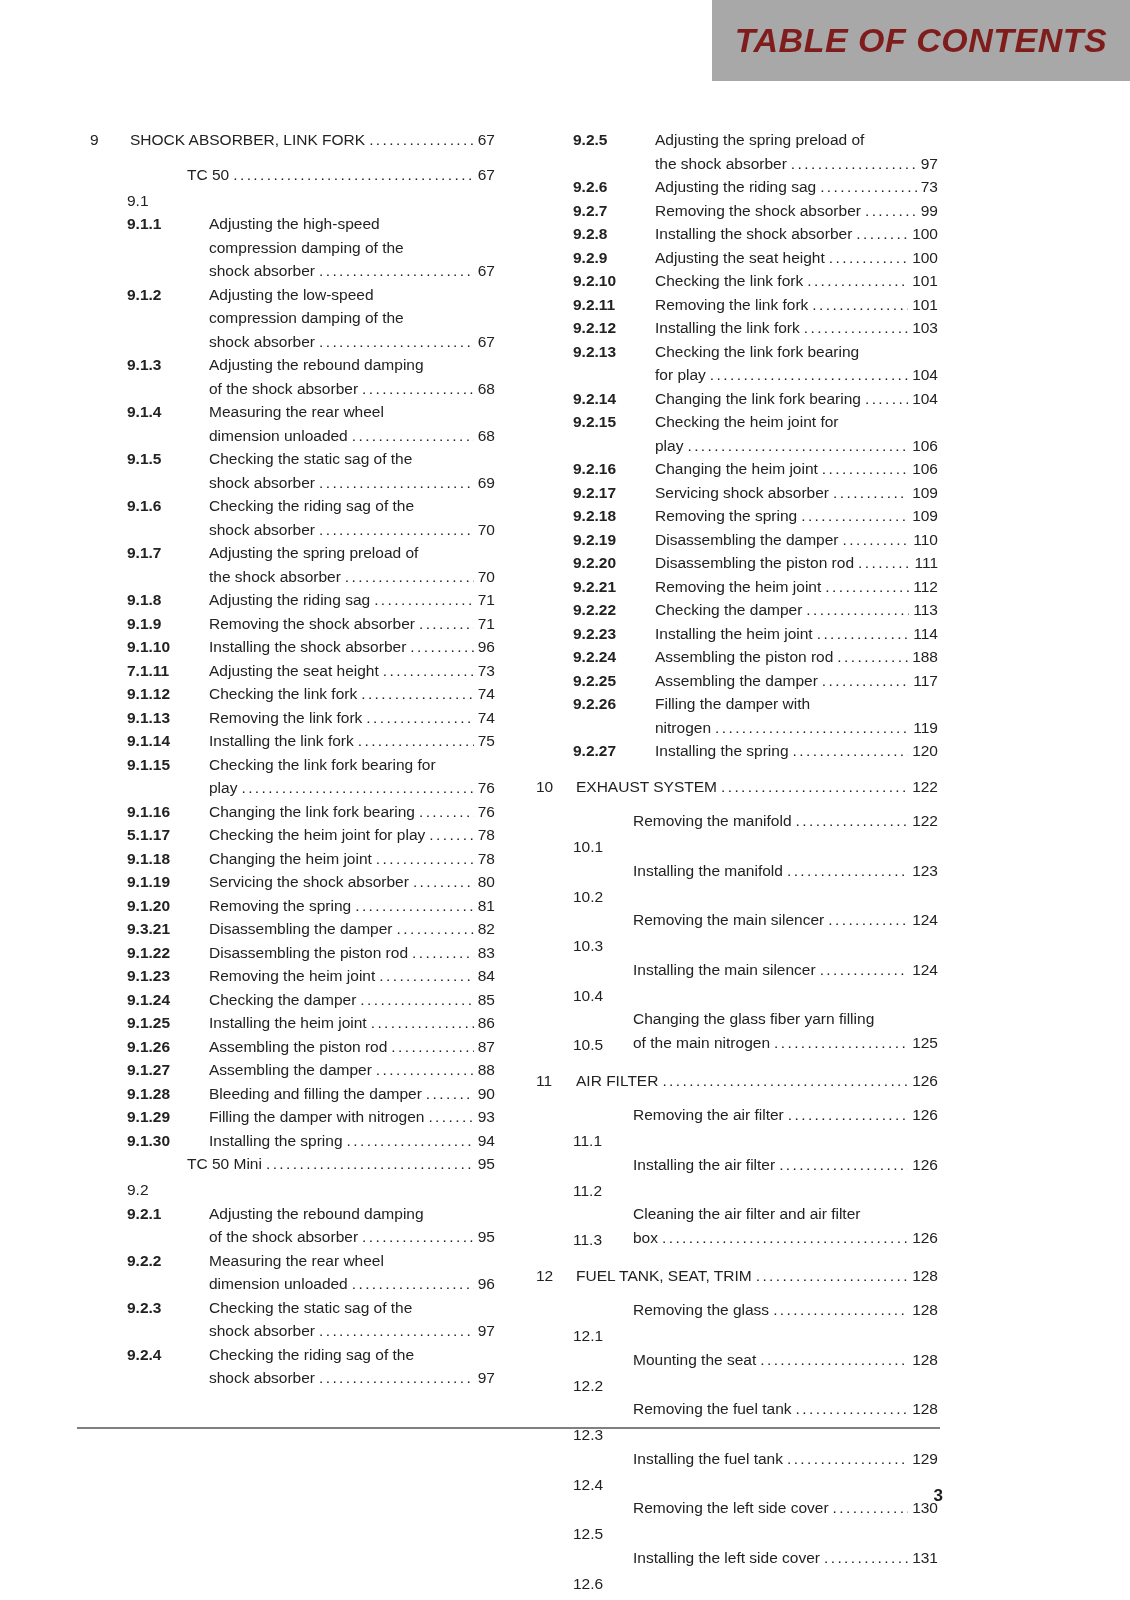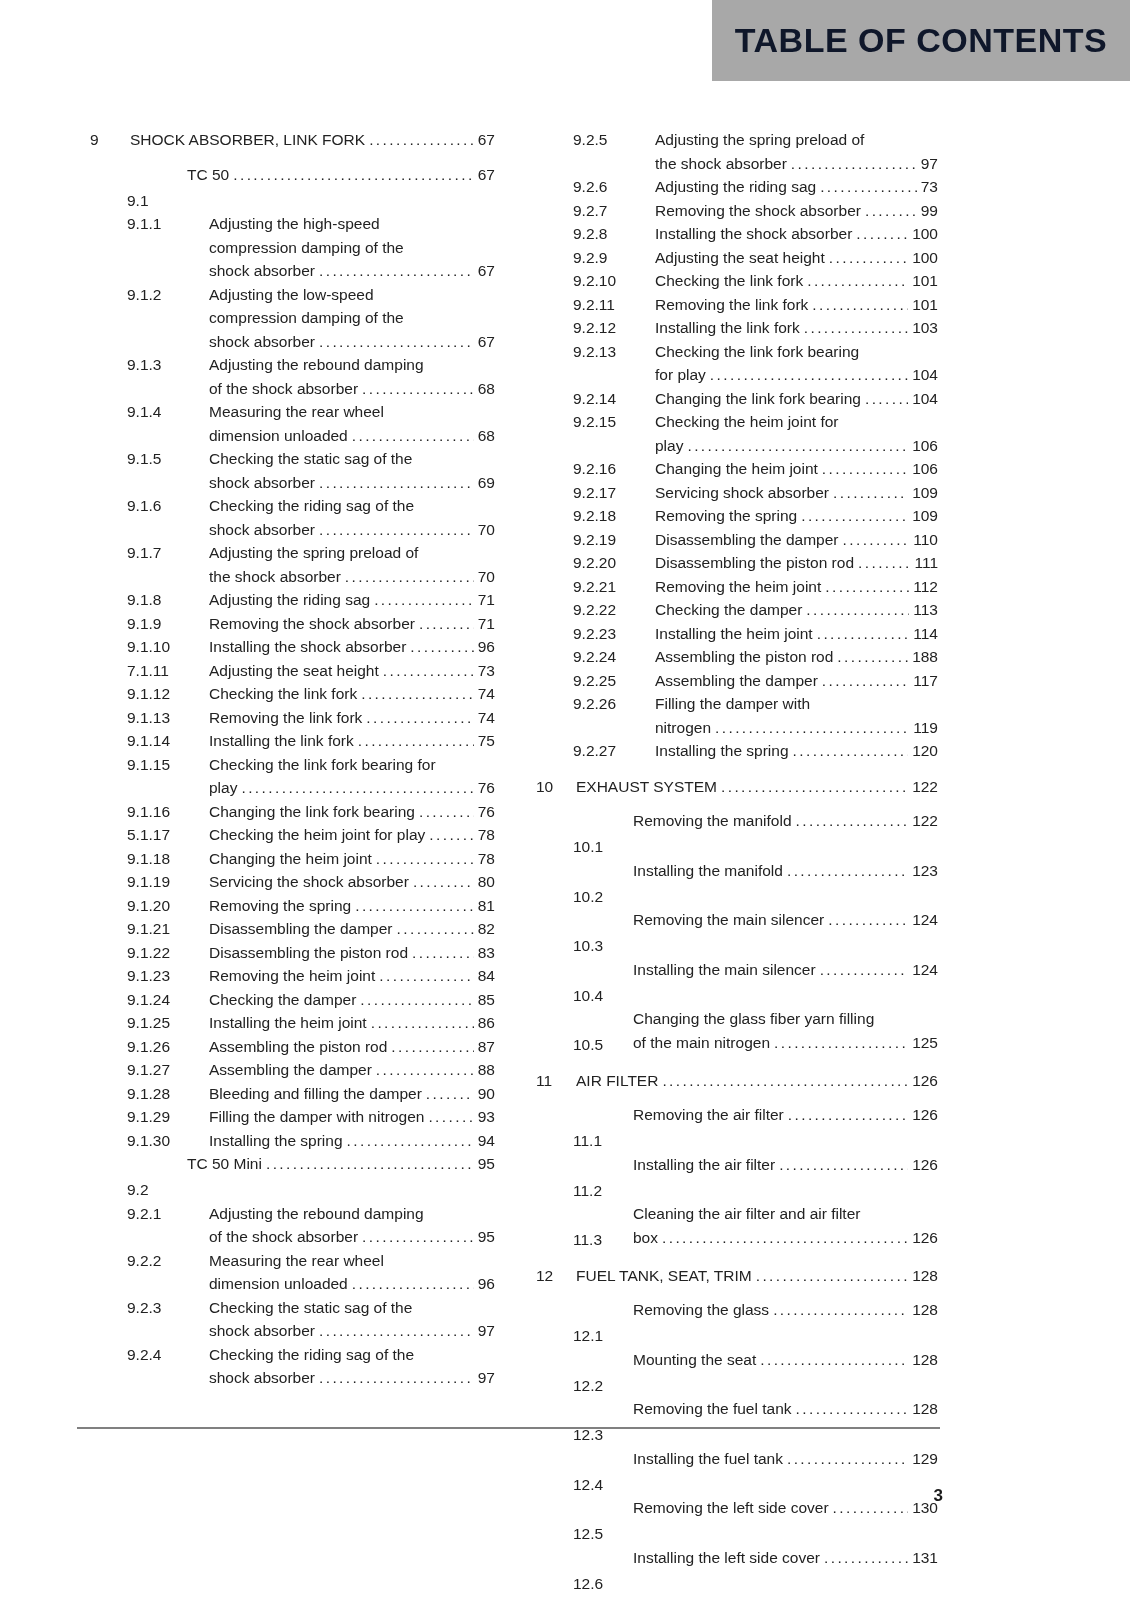--- a/index.html
+++ b/index.html
@@ -23,23 +23,24 @@
     width: 418px;
     height: 81px;
     background: var(--header-bg, #a8a8a8);
     display: flex;
     align-items: center;
     justify-content: center;
   }
   .header-banner .title {
     font-size: 34px;
     font-weight: bold;
-    color: #0f172a;
+    color: #7f1d1d;
     letter-spacing: 0.5px;
     white-space: nowrap;
+    font-style: italic;
   }
   
   .col {
     position: absolute;
     top: 128px;
     font-size: 15.5px;
     line-height: 23.5px;
     color: var(--text, #222);
   }
   #col-left  { left: 90px;  width: 405px; }
@@ -47,21 +48,21 @@
 
   .entry { display: flex; align-items: flex-start; }
   .entry .num { flex: none; }
   .entry .body { flex: 1 1 auto; min-width: 0; }
 
   .entry.l0 { margin: 12px 0 11px; }
   .col .entry:first-child { margin-top: 0; }
   .entry.l0 .num { width: 40px; }
   .entry.l1, .entry.l2 { padding-left: 37px; }
   .entry.l1 .num { width: 60px; margin-top: 26px; }
-  .entry.l2 .num { width: 82px; }
+  .entry.l2 .num { width: 82px; font-weight: bold; }
 
   .tline { white-space: nowrap; }
   .tline.last { display: flex; align-items: baseline; }
   .tline.last .ttext { flex: none; white-space: nowrap; }
   .leader {
     flex: 1 1 0;
     min-width: 10px;
     overflow: hidden;
     white-space: nowrap;
     letter-spacing: 2.4px;
@@ -323,21 +324,21 @@
         <span class="num">9.1.20</span>
         <div class="body">
           <div class="tline last">
             <span class="ttext">Removing the spring</span>
             <span class="leader">..............................................................................................................</span>
             <span class="page">81</span>
           </div>
         </div>
       </div>
       <div class="entry l2">
-        <span class="num">9.1.21</span>
+        <span class="num">9.3.21</span>
         <div class="body">
           <div class="tline last">
             <span class="ttext">Disassembling the damper</span>
             <span class="leader">..............................................................................................................</span>
             <span class="page">82</span>
           </div>
         </div>
       </div>
       <div class="entry l2">
         <span class="num">9.1.22</span>

